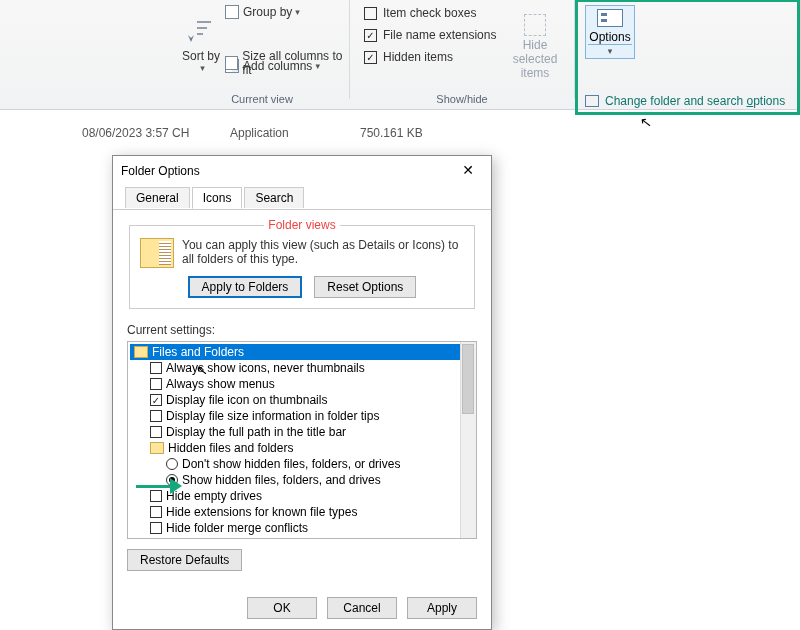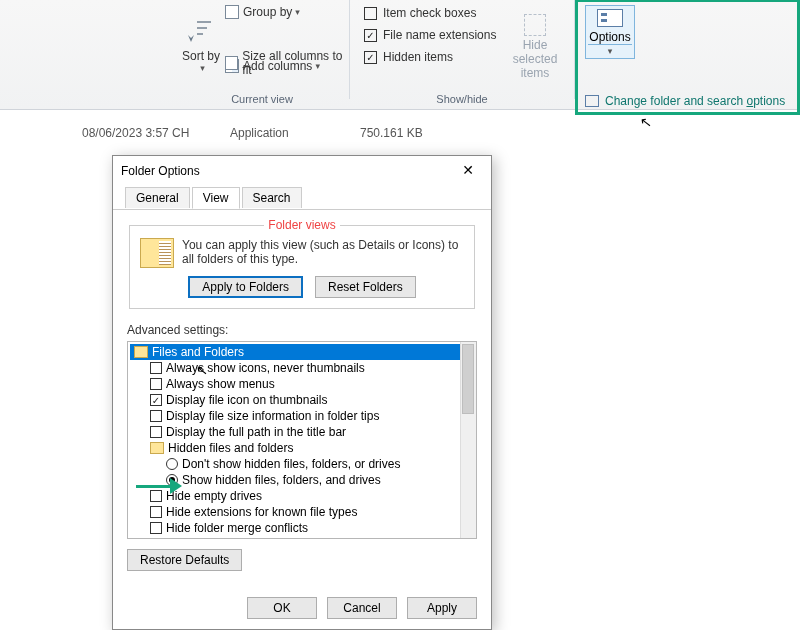--- a/index.html
+++ b/index.html
@@ -166,42 +166,42 @@
   <span style="left:360px;">750.161 KB</span>
 </div>
 
 <div class="dialog">
   <div class="titlebar">
     <span class="title">Folder Options</span>
     <span class="closebtn">✕</span>
   </div>
   <div class="tabs">
     <div class="tab"><span>General</span></div>
-    <div class="tab active"><span>View</span></div>
+    <div class="tab active"><span>Icons</span></div>
     <div class="tab"><span>Search</span></div>
   </div>
 
   <div class="tabbody">
     <fieldset class="fv">
       <legend>Folder views</legend>
       <div class="fv-row">
         <div class="foldericon"></div>
         <div class="fv-text">You can apply this view (such as Details or Icons) to all folders of this type.</div>
       </div>
       <div class="fv-btns">
         <span class="btn primary">
             <span>Apply to Folders</span>
           </span>
         <span class="btn">
-            <span>Reset Folders</span>
+            <span>Reset Options</span>
           </span>
       </div>
     </fieldset>
 
-    <div class="adv-label">Advanced settings:</div>
+    <div class="adv-label">Current settings:</div>
 
     <div class="treebox">
       <div class="tree">
         <div class="node selected">
             <span class="fi"></span>
             <span class="lbl">Files and Folders</span>
           </div>
         <div class="node">
             <span class="pad" style="width:16px"></span>
             <span class="cb"></span>

